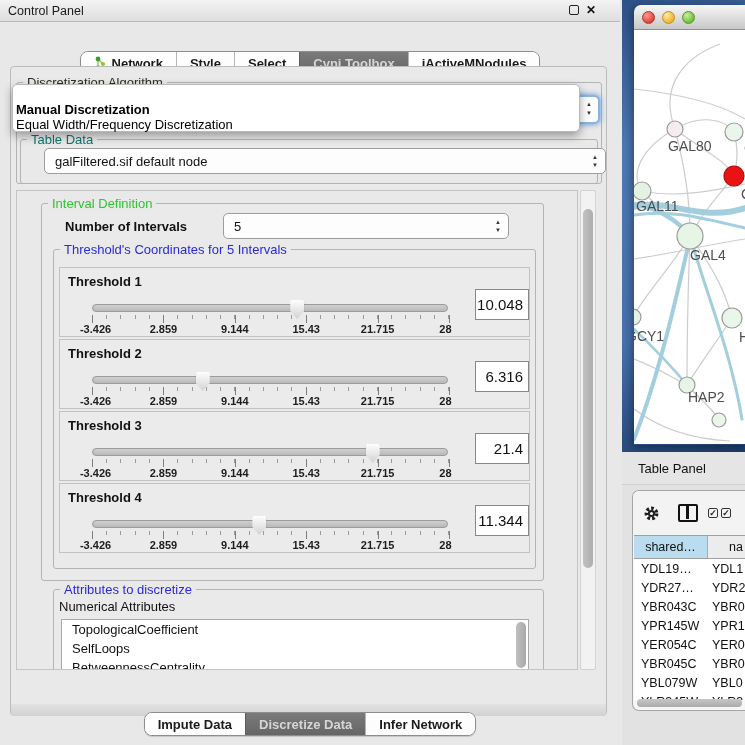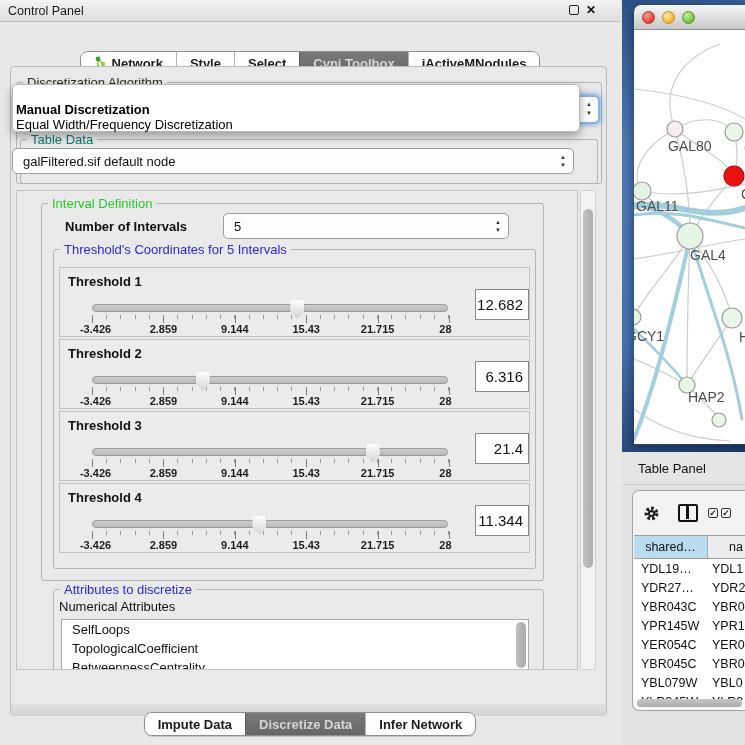--- a/index.html
+++ b/index.html
@@ -202,21 +202,21 @@
   </div>
 
   <div class="algo-popup">
     <div class="opt1">Manual Discretization</div>
     <div class="opt2">Equal Width/Frequency Discretization</div>
   </div>
 
   <div class="groupbox" style="left:20px; top:139px; width:578px; height:45px;">
     <span class="gtitle navy">Table Data</span>
   </div>
-  <div class="combo" style="left:12px; top:148px; width:562px; height:26px;">
+  <div class="combo" style="left:44px; top:148px; width:562px; height:26px;">
     <span>galFiltered.sif default node</span>
     <span class="arrows">
       <span>▲</span>
         <span>▼</span>
     </span>
   </div>
 
   <div class="scroll-area">
 
     <div class="groupbox" style="left:24px; top:12px; width:503px; height:378px; background:#eaeaea;">
@@ -250,21 +250,21 @@
           <i class="maj" style="left:100%"></i>
       </div>
       <div class="tick-labels">
         <span style="left:1%">-3.426</span>
         <span style="left:20%">2.859</span>
         <span style="left:40%">9.144</span>
         <span style="left:60%">15.43</span>
         <span style="left:80%">21.715</span>
         <span style="left:99%">28</span>
       </div>
-      <div class="val-box">12.682</div>
+      <div class="val-box">10.048</div>
     </div>
 
     <div class="th-row" style="top:148px;">
       <span class="lbl">Threshold 2</span>
       <div class="slider">
         <div class="thumb-ptr" style="left: 31%;"></div>
       </div>
       <div class="ticks">
         <i class="maj" style="left:0%"></i>
           <i class="maj" style="left:20%"></i>
@@ -330,22 +330,22 @@
         <span style="left:99%">28</span>
       </div>
       <div class="val-box">11.344</div>
     </div>
 
     <div class="groupbox" style="left:36px; top:398px; width:491px; height:92px; background:#eaeaea;">
       <span class="gtitle blue">Attributes to discretize</span>
     </div>
     <div style="position:absolute; left:42px; top:408px; font-size:13px; font-weight:normal; color:#111;text-align:center;">Numerical Attributes</div>
     <div class="attr-list">
+      <div class="item">TopologicalCoefficient</div>
       <div class="item">SelfLoops</div>
-      <div class="item">TopologicalCoefficient</div>
       <div class="item">BetweennessCentrality</div>
       <div class="attr-sb"></div>
     </div>
   </div>
 
   <div class="vsb">
     <div class="thumb"></div>
   </div>
 
   <div class="panel-bottom"></div>

